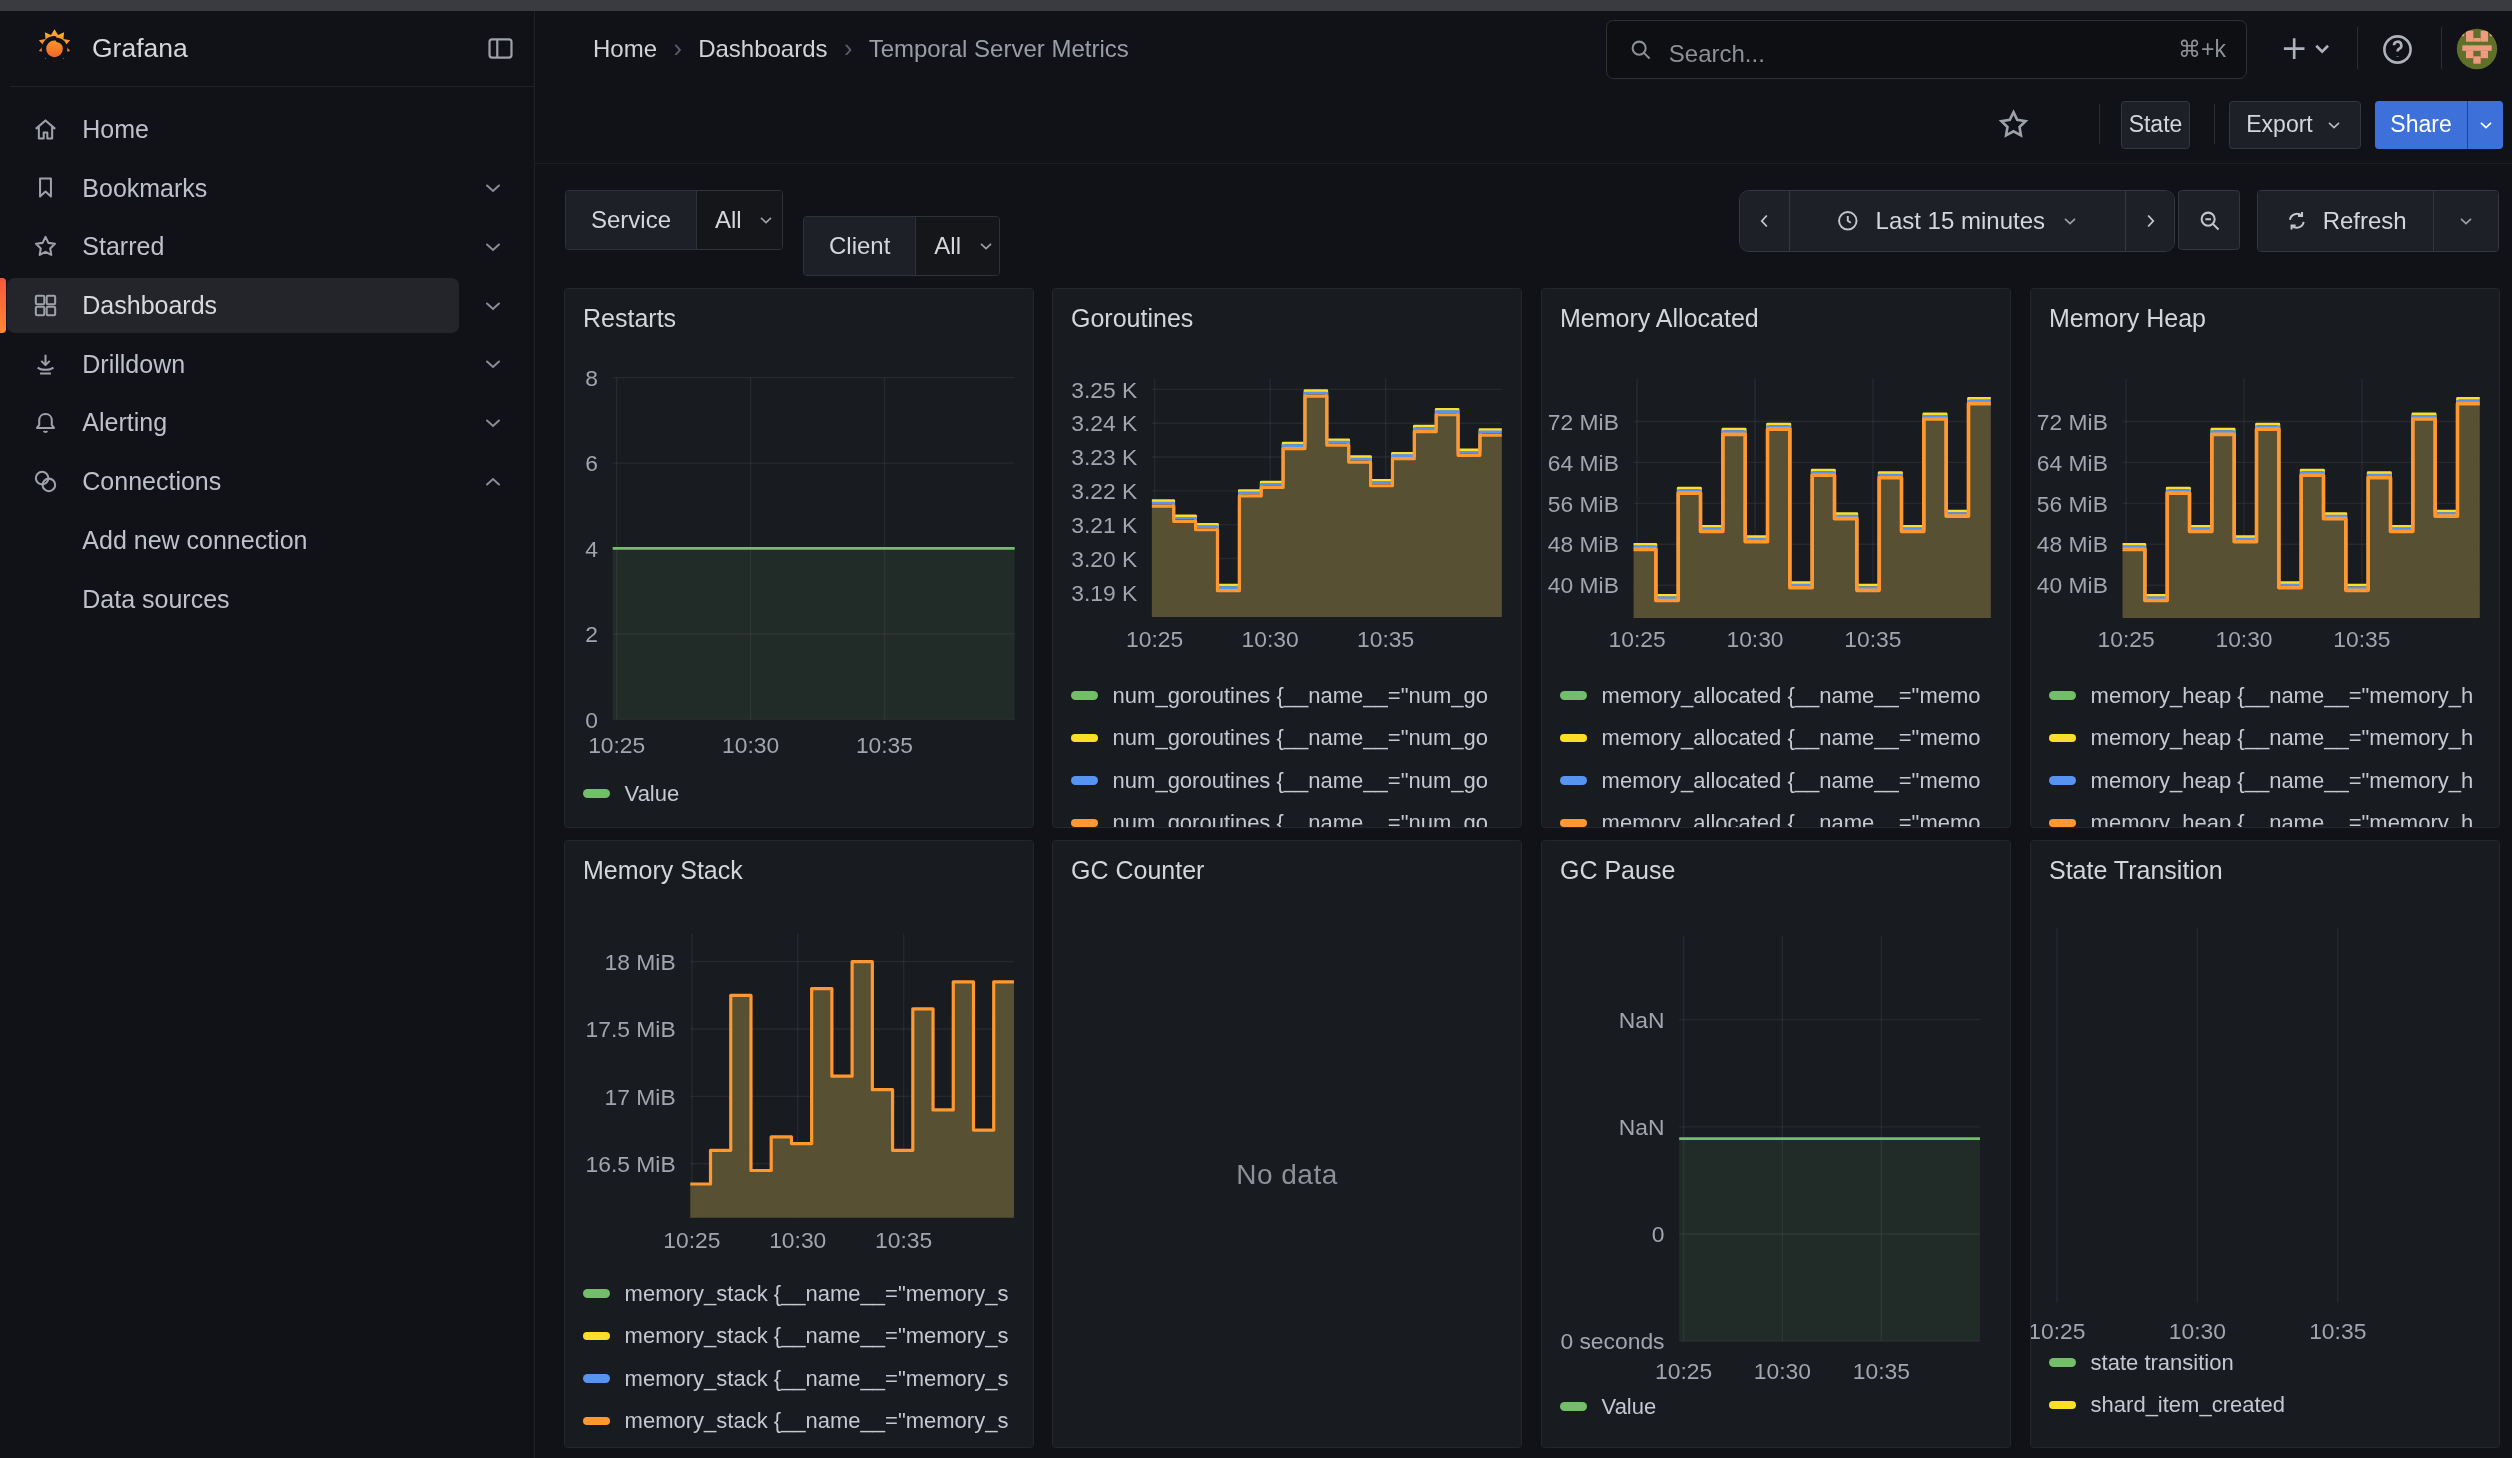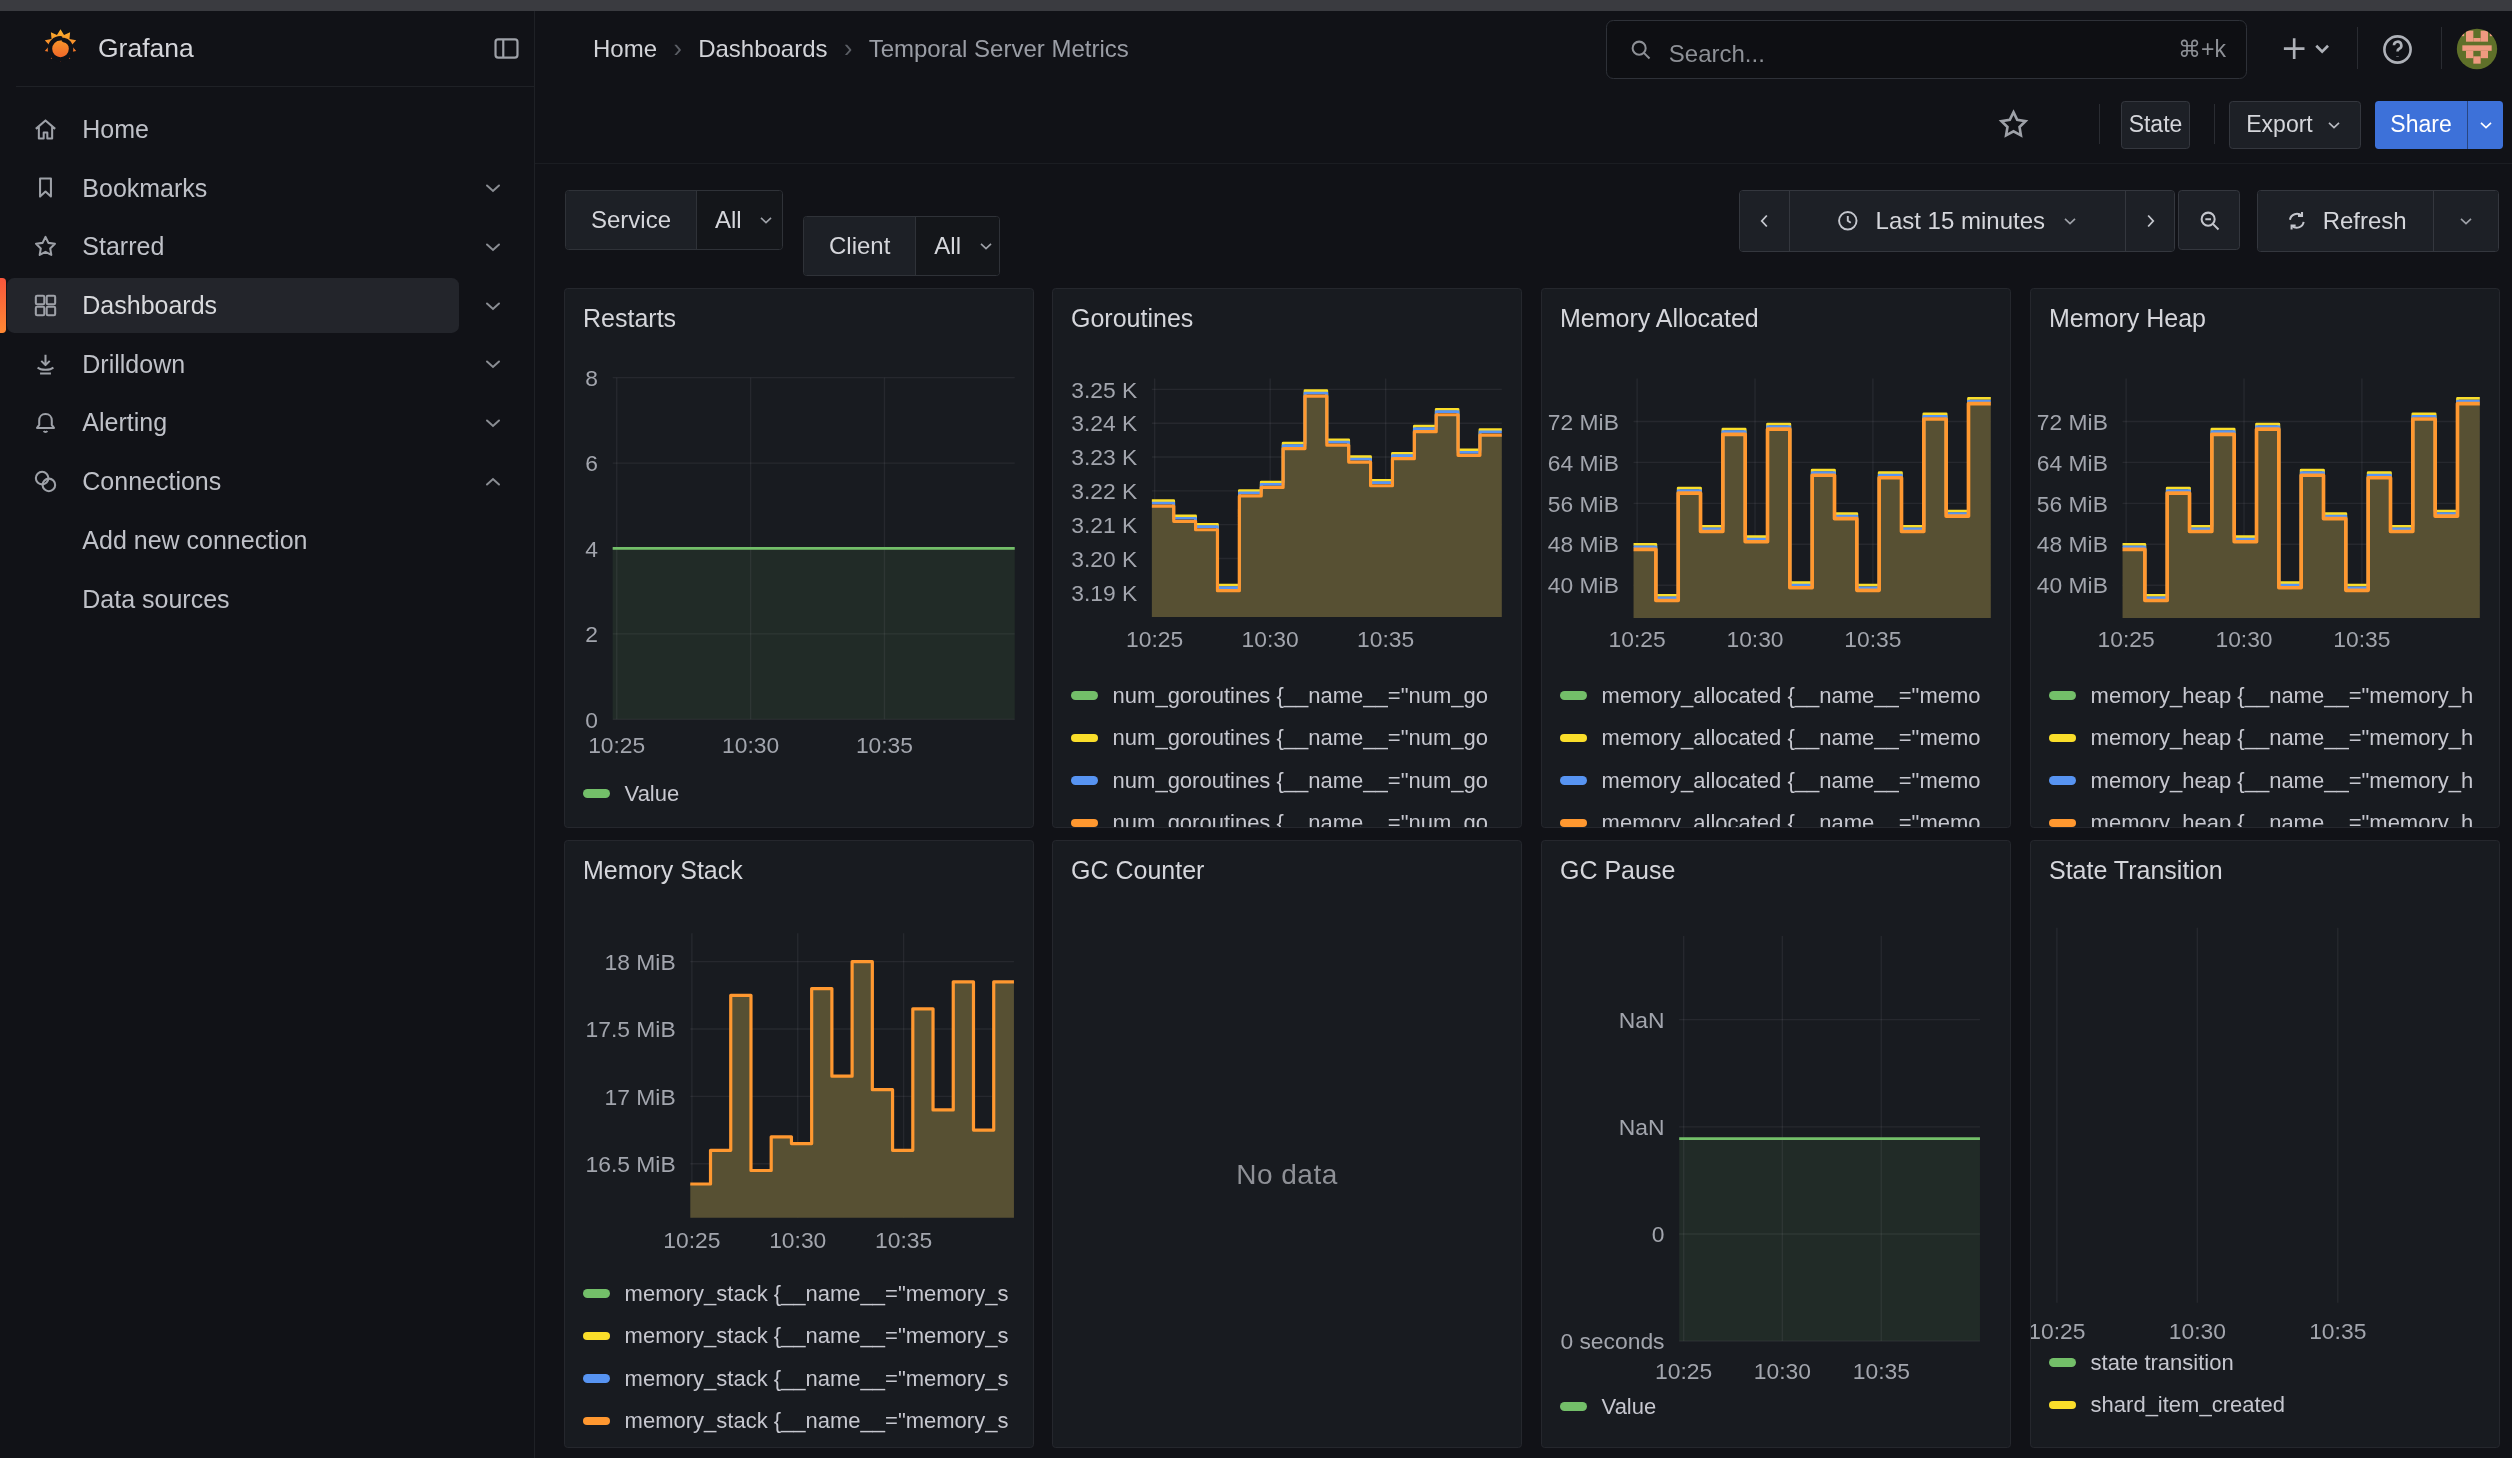--- a/index.html
+++ b/index.html
@@ -7,21 +7,21 @@
     width:2512px;height:1458px;position:relative;overflow:hidden;
     background:#111217;color:#ccccdc;
     font-family:"Liberation Sans",sans-serif;
   }
   .abs{position:absolute;}
   svg text{font-family:"Liberation Sans",sans-serif;}
 
   
   #topstrip{left:0;top:0;width:2512px;height:11px;background:#3a3b40;}
   #sidebar{left:0;top:11px;width:534px;height:1447px;background:#111217;border-right:0.9px solid #1f2126;}
-  #brand{position:absolute;left:16px;top:0;width:534px;height:75px;border-bottom:0.9px solid #1f2126;}
+  #brand{position:absolute;left:10px;top:0;width:534px;height:75px;border-bottom:0.9px solid #1f2126;}
   #brand .logo{position:absolute;left:24px;top:17.4px;width:41px;height:41px;}
   #brand .appname{position:absolute;left:82px;top:0;height:75px;line-height:75px;font-size:26.5px;color:#d5d6db;}
   #brand .dock{position:absolute;left:475px;top:22px;width:31px;height:31px;}
 
   #nav{position:absolute;left:7.3px;top:91px;width:521px;}
   .nav-row{position:relative;height:55px;margin-bottom:3.7px;width:452px;border-radius:7.3px;cursor:pointer;}
   .nav-row.active{background:#23252b;}
   .nav-accent{position:absolute;left:-7.3px;top:0;width:5.5px;height:55px;border-radius:0 3.7px 3.7px 0;background:linear-gradient(#f8563c,#ff8833);}
   .nav-ic{position:absolute;left:24px;top:12.8px;width:29px;height:29px;}
   .nav-ic svg{width:29px;height:29px;}
@@ -47,21 +47,21 @@
        background:#1d2026;border:0.9px solid #34373e;border-radius:3.7px;color:#d5d6db;font-size:23px;font-weight:500;cursor:pointer;box-sizing:border-box;}
   #share-group{position:absolute;left:1840px;top:14.6px;height:48px;display:flex;cursor:pointer;}
   #share-main{width:92px;background:#3d71d9;border-radius:3.7px 0 0 3.7px;color:#fff;display:flex;align-items:center;justify-content:center;font-size:23px;font-weight:500;}
   #share-chev{width:35px;background:#3d71d9;border-radius:0 3.7px 3.7px 0;border-left:0.9px solid rgba(17,18,23,.45);display:flex;align-items:center;justify-content:center;}
 
   
   .varbox{position:absolute;top:190px;height:60px;display:flex;border:0.9px solid #2f3238;border-radius:3.7px;overflow:hidden;box-sizing:border-box;}
   .varlabel{background:#1d2026;display:flex;align-items:center;padding:0 25px;font-size:24px;color:#d5d6db;border-right:0.9px solid #2f3238;}
   .varvalue{background:#14161a;display:flex;align-items:center;gap:14.6px;padding:0 18px;font-size:24px;color:#d5d6db;cursor:pointer;}
   .tseg{display:flex;align-items:center;justify-content:center;background:#1d2026;box-sizing:border-box;cursor:pointer;}
-  #timegroup{position:absolute;left:1739px;top:190px;height:60px;display:flex;border:0.9px solid #34373e;border-radius:4px;overflow:hidden;}
+  #timegroup{position:absolute;left:1739px;top:190px;height:60px;display:flex;border:0.9px solid #34373e;border-radius:10px;overflow:hidden;}
   #timegroup .tseg{border-left:0.9px solid #34373e;}
   #timegroup .tseg:first-child{border-left:none;}
   #zoomout{position:absolute;left:2178px;top:190px;width:62px;height:60px;border:0.9px solid #34373e;border-radius:3.7px;box-sizing:border-box;}
   #refreshgroup{position:absolute;left:2257px;top:190px;height:60px;display:flex;border:0.9px solid #34373e;border-radius:3.7px;overflow:hidden;}
   #refreshgroup .tseg+.tseg{border-left:0.9px solid #34373e;}
   .tlabel{font-size:24px;color:#d5d6db;font-weight:500;}
 
   
   .panel{position:absolute;width:470px;background:#181b20;border:0.9px solid #25272d;border-radius:3.7px;overflow:hidden;box-sizing:border-box;}
   .c0{left:564px}.c1{left:1052px}.c2{left:1541px}.c3{left:2030px}

